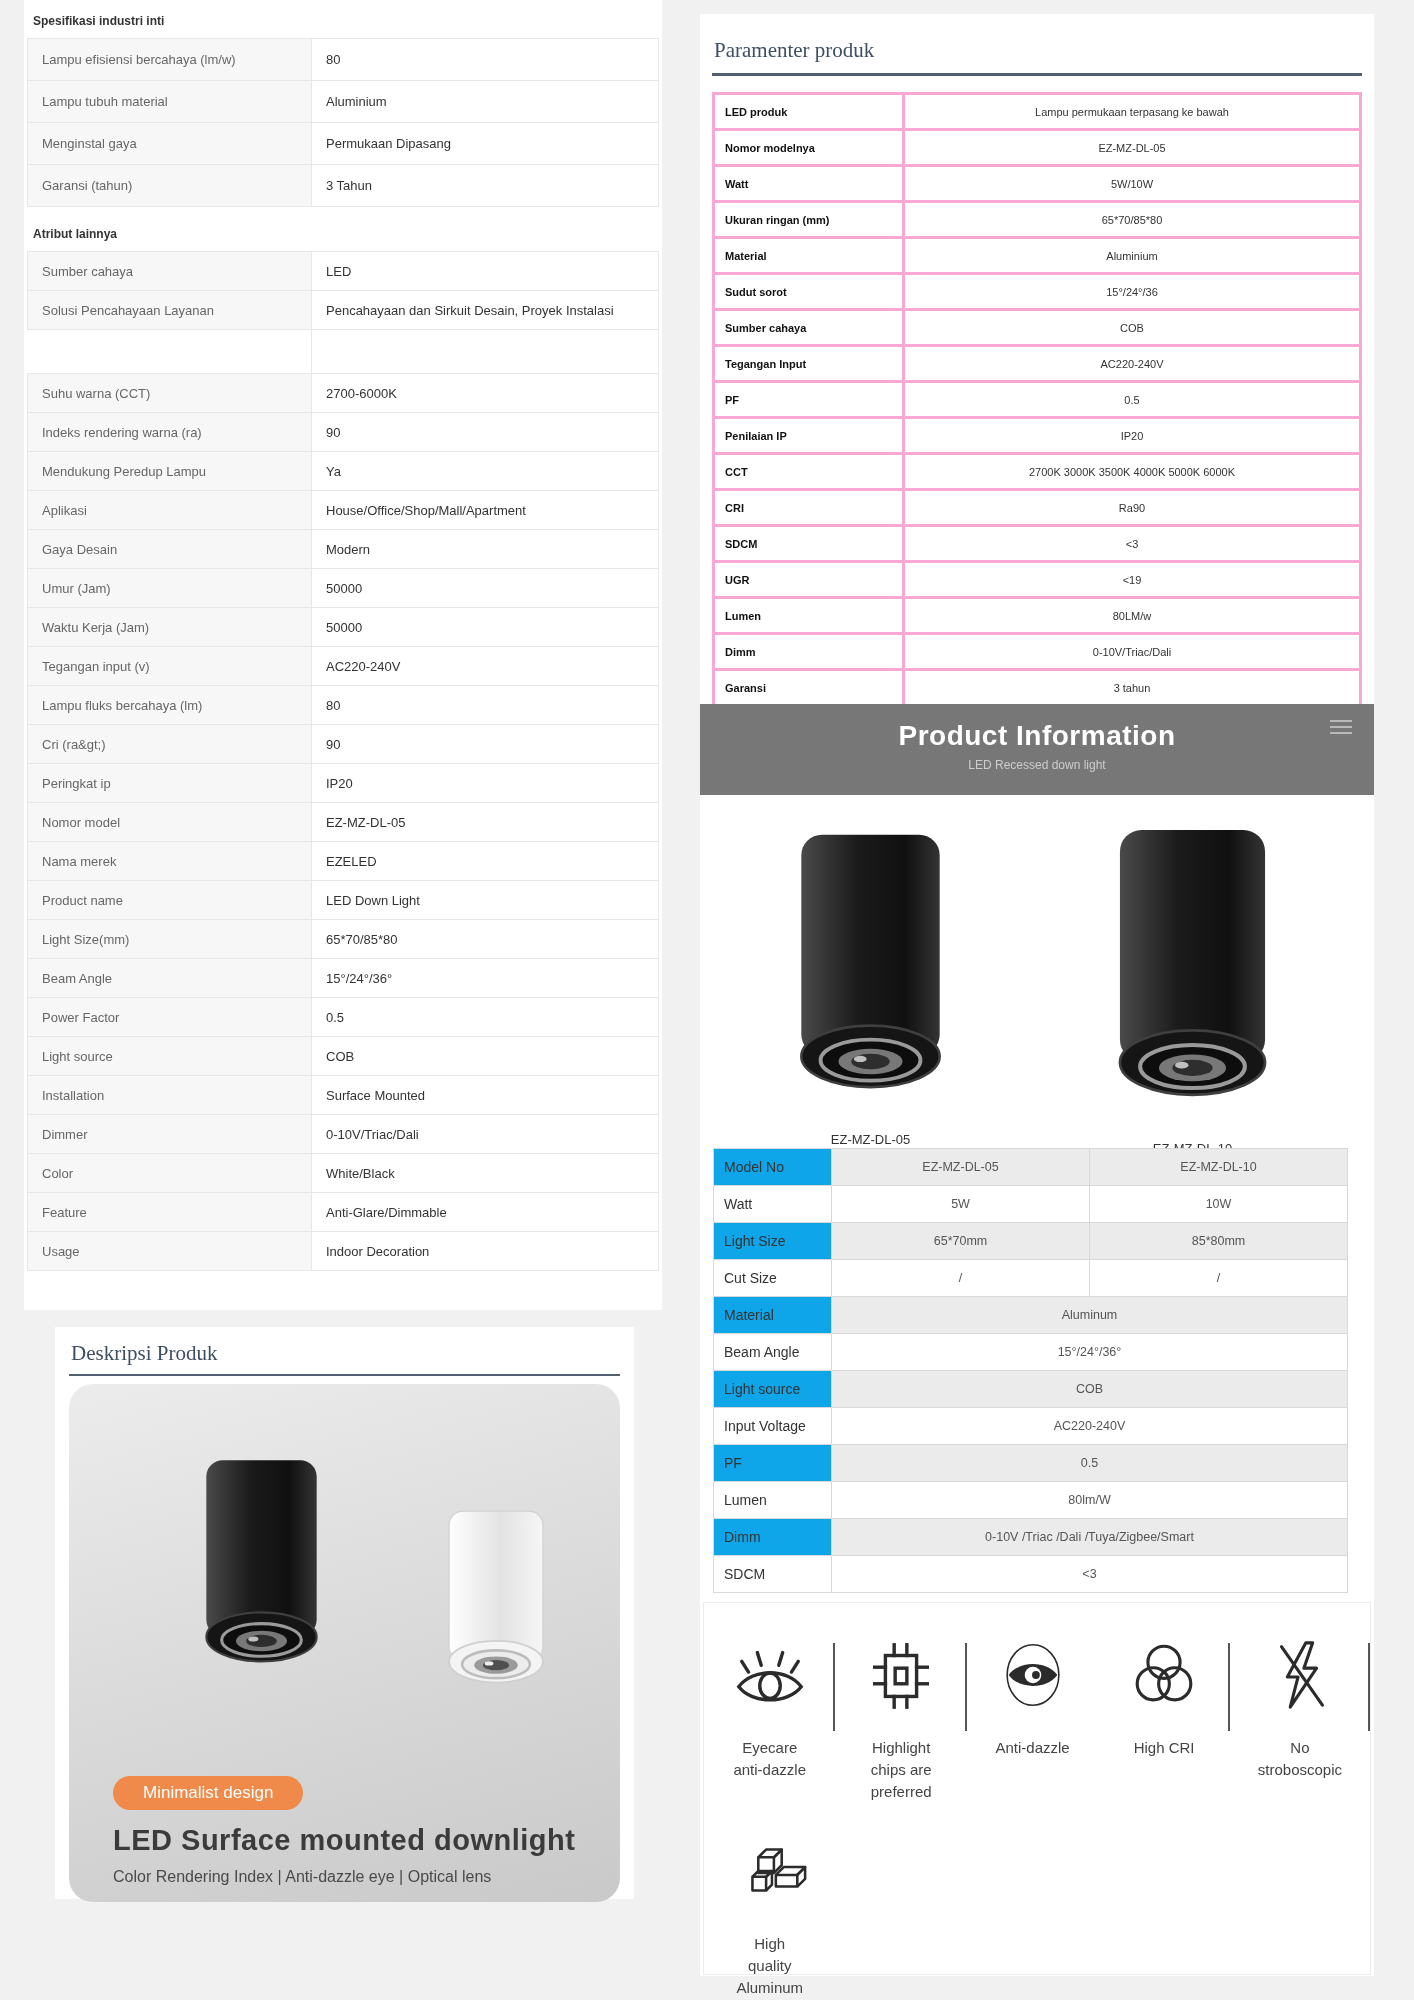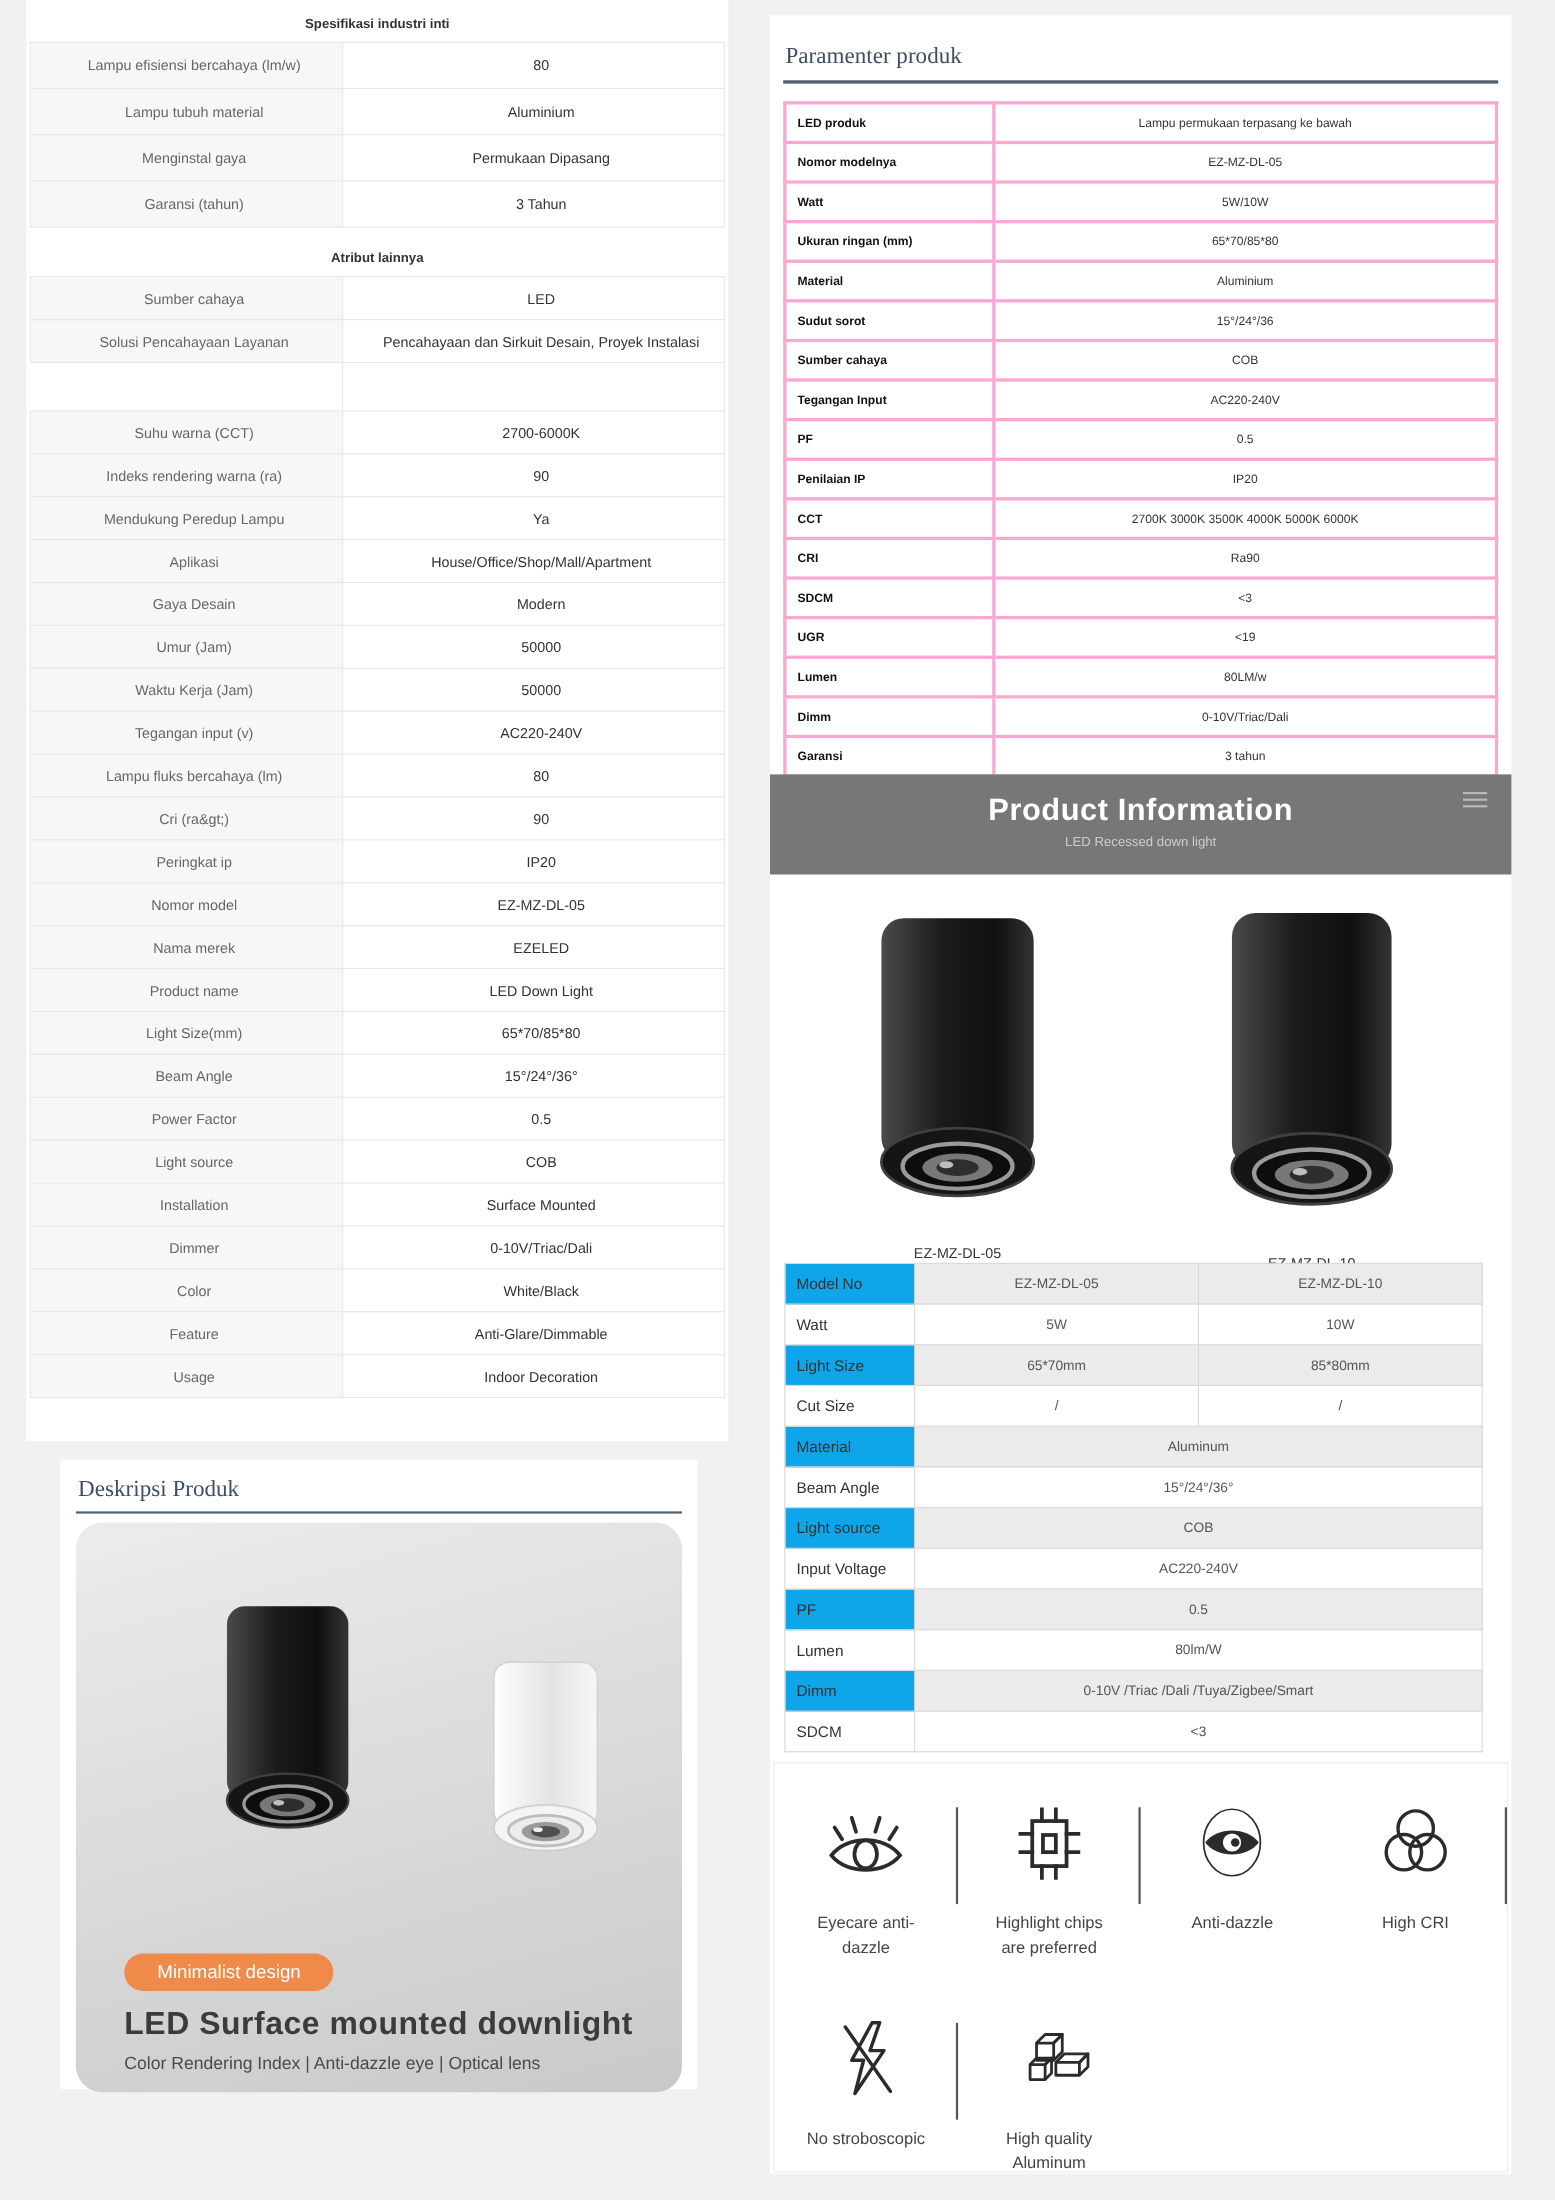--- a/index.html
+++ b/index.html
@@ -12,21 +12,21 @@
   body{
     position:relative;
     background:#f1f1f1;
     font-family:"Liberation Sans","DejaVu Sans",sans-serif;
     color:#333;
     overflow:hidden;
   }
   
   .left-panel{
     position:absolute;left:24px;top:0;width:638px;height:1310px;
-    background:#fff;padding:8px 3px 0 3px;text-align:center;
+    background:#fff;padding:8px 3px 0 3px;
   }
   .sec-title{
     font-size:12px;font-weight:bold;color:#333;
     padding:6px 6px 0 6px;height:30px;
   }
   table.kv{border-collapse:collapse;width:100%;table-layout:fixed;}
   table.kv td{
     border:1px solid #e7e7e7;
     font-size:13px;vertical-align:middle;
     padding:0 0 0 14px;
@@ -112,21 +112,21 @@
     border:1px solid #d8d8d8;height:37px;font-size:12.5px;vertical-align:middle;color:#555;
     text-align:center;
   }
   table.model td.lbl{width:118px;text-align:left;padding-left:10px;font-size:14px;color:#333;}
   table.model tr.shaded td.lbl{background:#0ea5e9;}
   table.model tr.shaded td.val{background:#ebebeb;}
   
   .features{
     position:absolute;left:3px;top:1588px;width:668px;height:373px;
     background:#fff;border:1px solid #ececec;
-    display:grid;grid-template-columns:1fr 1fr 1fr 1fr;grid-template-rows:196px 172px;
+    display:grid;grid-template-columns:1fr 1fr 1fr 1fr 1fr;grid-template-rows:196px 172px;
     padding-top:28px;
   }
   .feat{position:relative;text-align:center;}
   .feat svg{width:78px;height:88px;display:inline-block;}
   .feat-label{font-size:15px;color:#444;margin-top:14px;line-height:1.45;padding:0 28px;}
   .feat.divider::after{
     content:"";position:absolute;right:0;top:12px;height:88px;width:2px;background:#555;
   }
   .hidden-defs{position:absolute;width:0;height:0;overflow:hidden;}
 </style>

